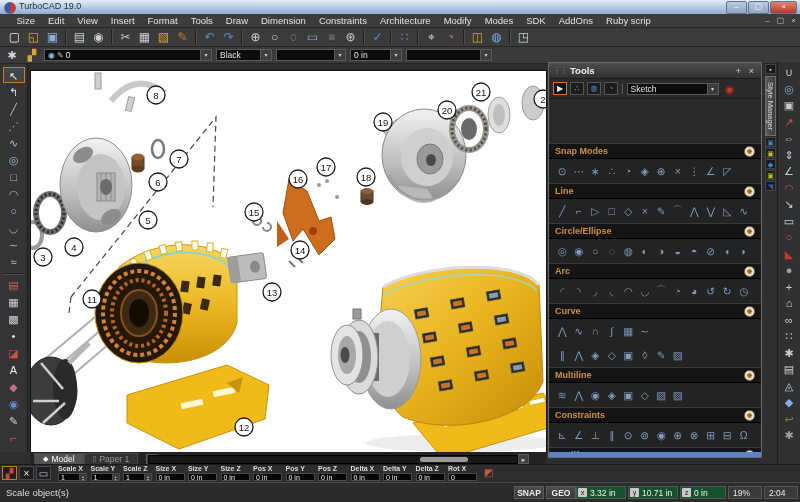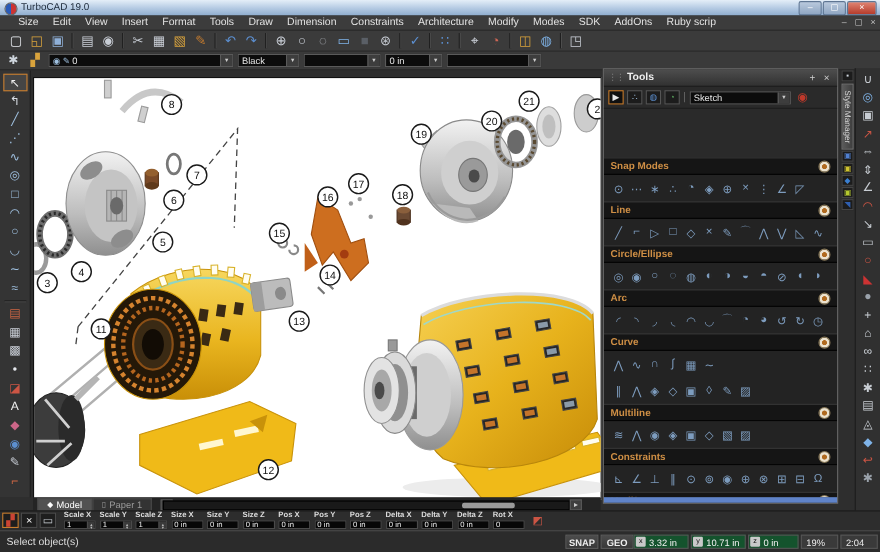--- a/index.html
+++ b/index.html
@@ -842,21 +842,21 @@
           <div class="insp-label">Rot X</div>
           <div class="insp-box">
             <span class="insp-val">0</span>
           </div>
         </div>
       </div>
     <span class="insp-end" id="insp-end" style="color: rgb(204, 85, 68);">◩</span>
   </div>
 
   <div class="statusbar">
-    <span class="prompt">Select object(s)</span>
+    <span class="prompt">Scale object(s)</span>
     <div class="sb-btn" style="left:514px;width:30px;">SNAP</div>
     <div class="sb-btn" style="left:546px;width:30px;">GEO</div>
     <div id="coord-fields">
         <div class="coord" style="left: 576px; width: 50px;">
           <span class="axis">x</span>
           <span class="cval">3.32 in</span>
         </div>
         <div class="coord" style="left: 628px; width: 50px;">
           <span class="axis">y</span>
           <span class="cval">10.71 in</span>

